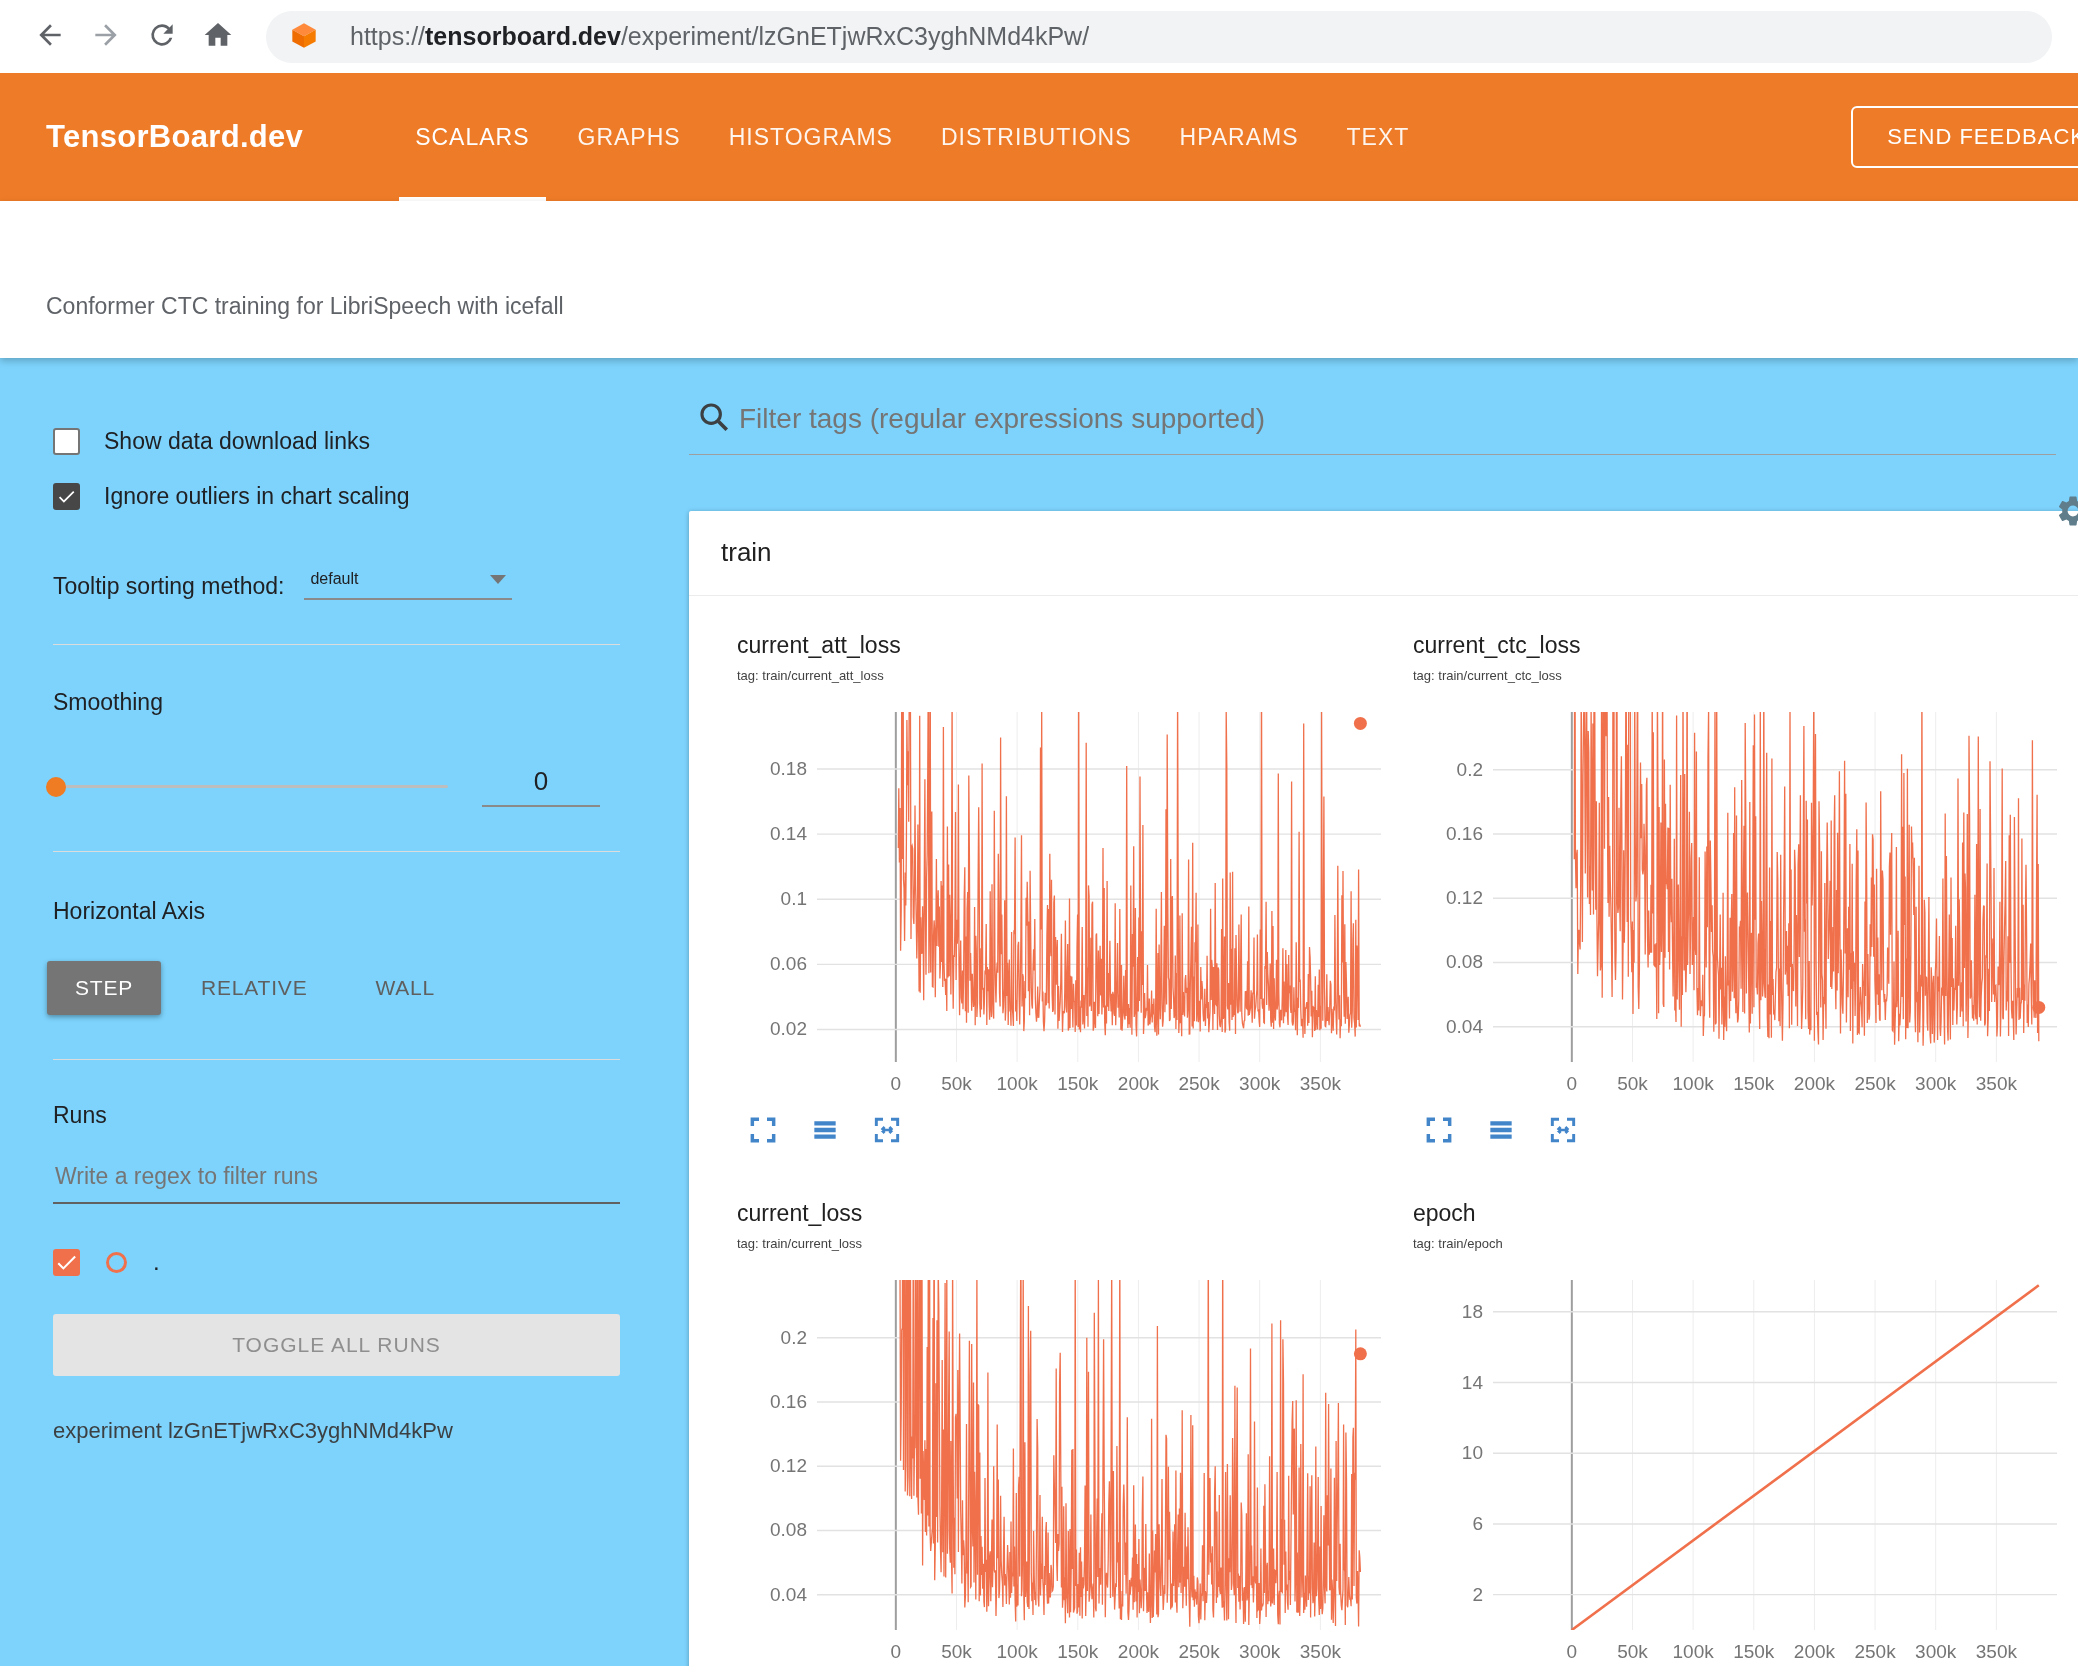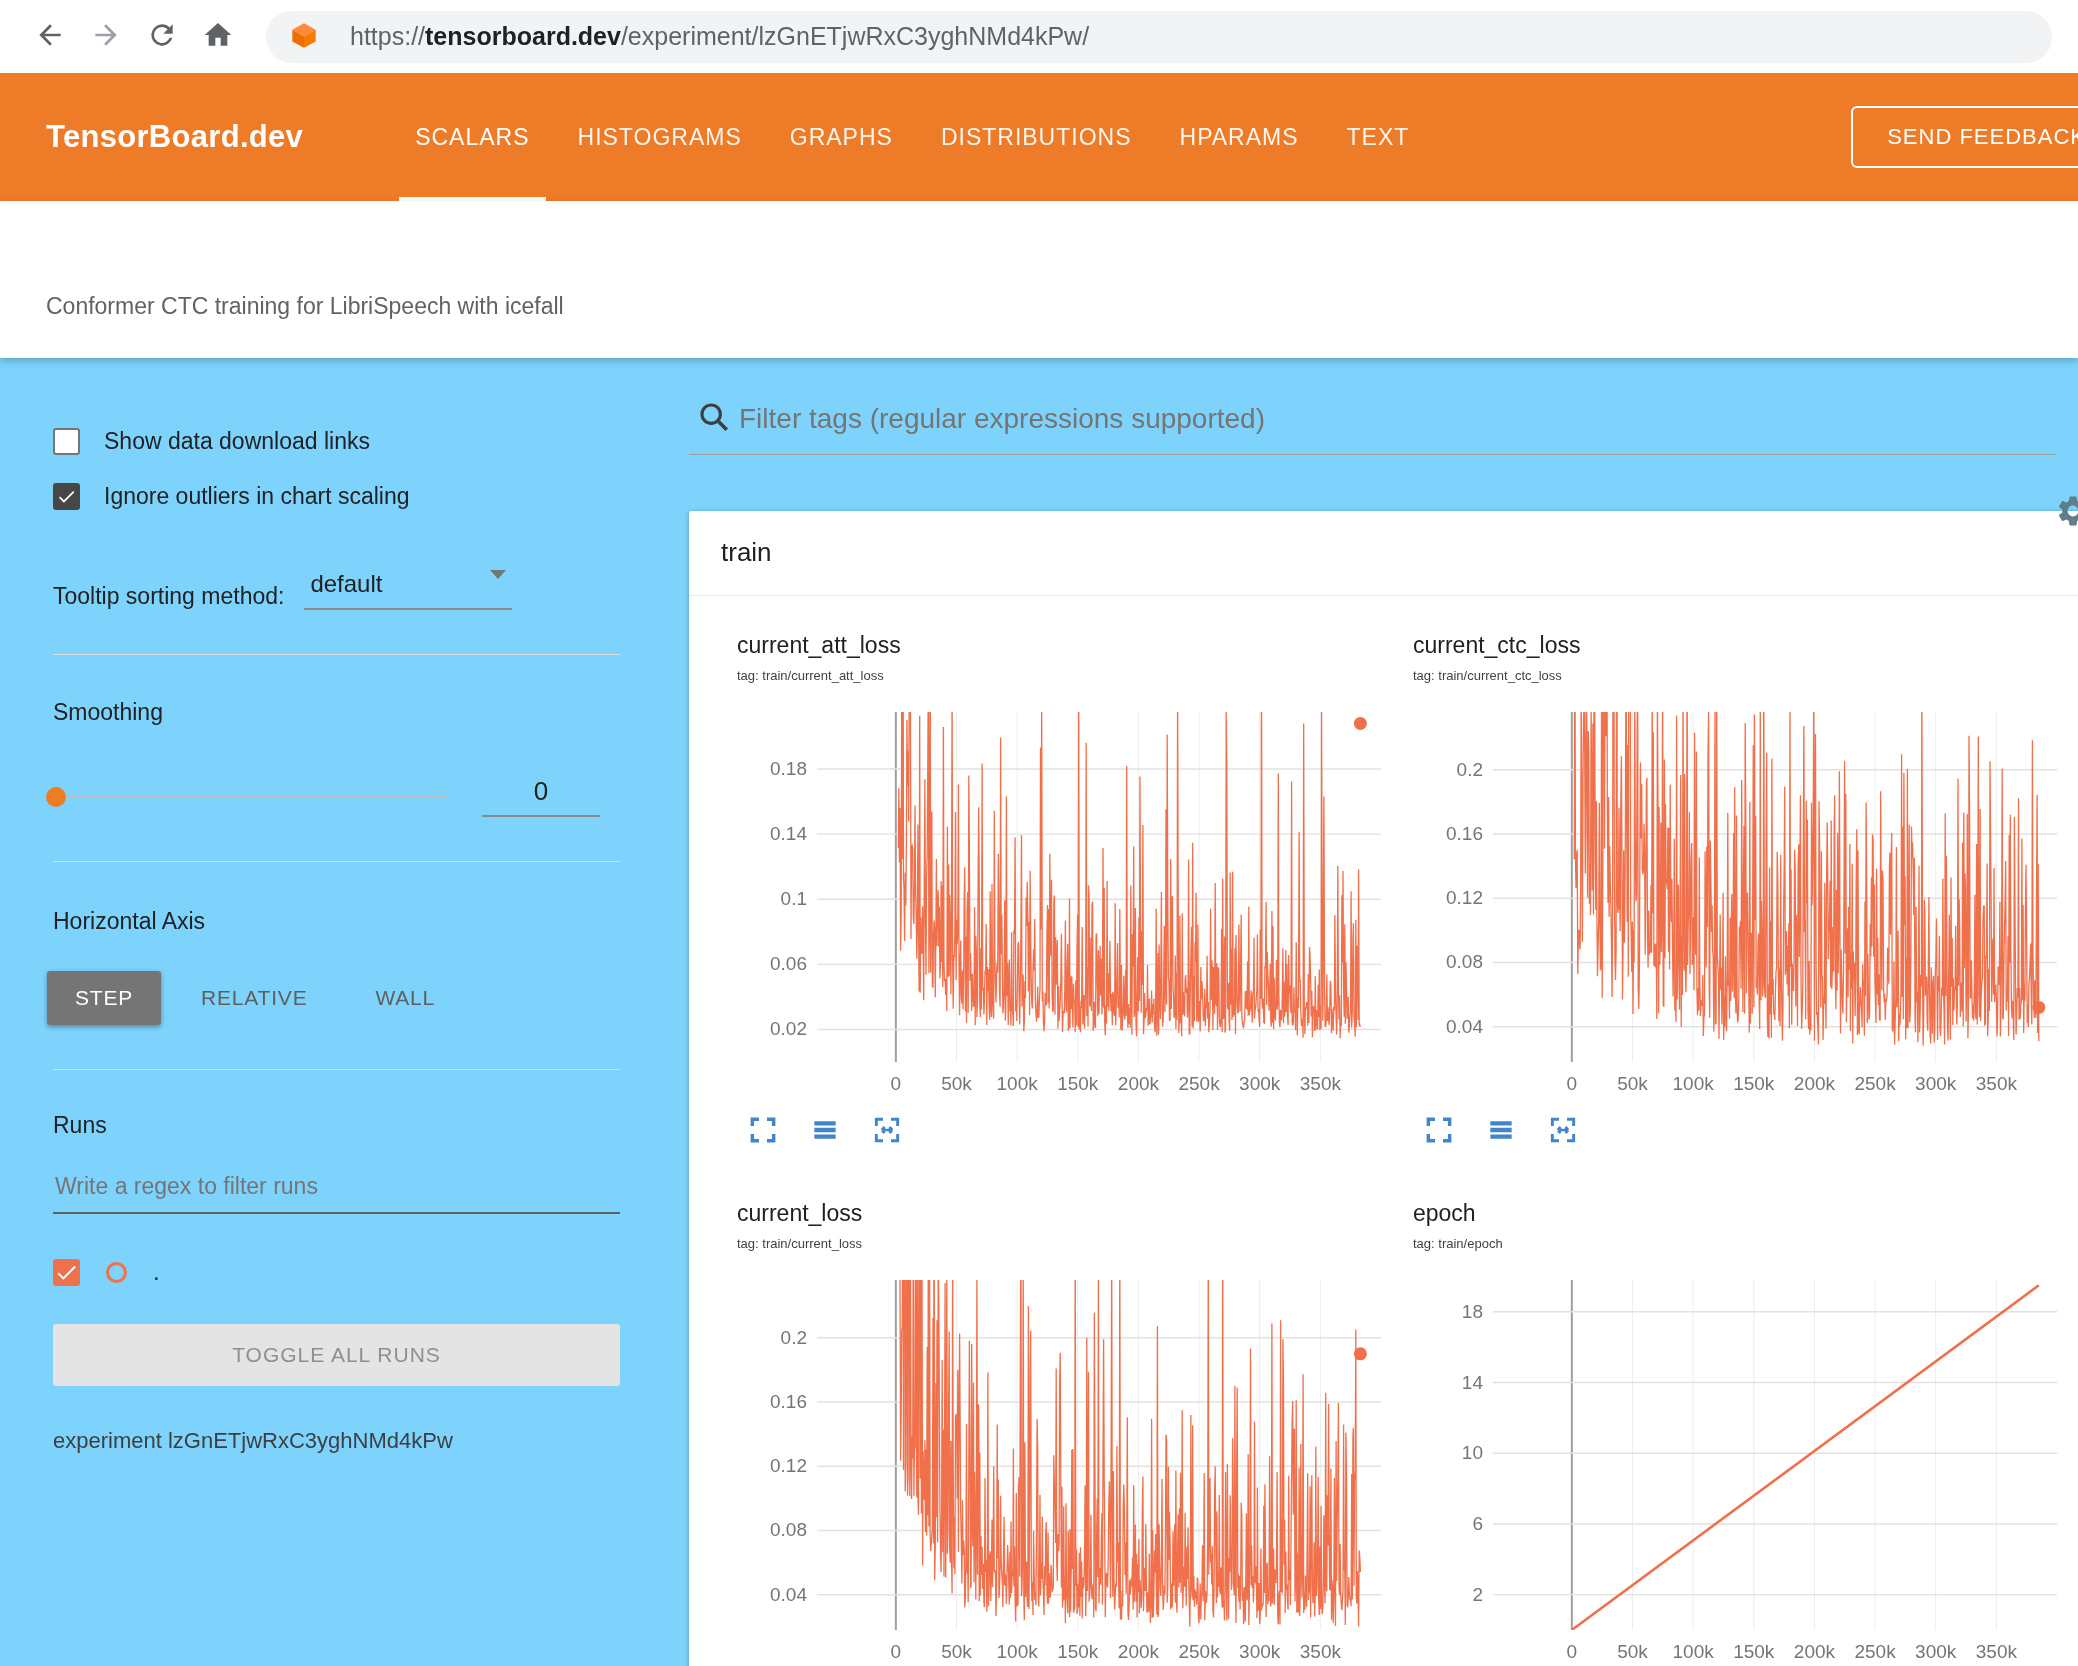--- a/index.html
+++ b/index.html
@@ -30,21 +30,21 @@
   
   .content { display:flex; height:1308px; overflow:hidden; background:#7dd3fc; }
 
   
   .sidebar { width:663px; flex-shrink:0; padding:70px 43px 0 53px; }
   .check-row { display:flex; align-items:center; gap:24px; margin-bottom:28px; font-size:23px; color:#202124; }
   .checkbox { width:27px; height:27px; border:2.5px solid #757575; border-radius:3px; background:#fff; position:relative; flex-shrink:0; cursor:pointer; }
   .checkbox.checked { background:#474747; border-color:#474747; }
   .checkbox svg, .run-checkbox svg { position:absolute; inset:1px; width:calc(100% - 2px); height:calc(100% - 2px); }
   .tooltip-row { margin-top:58px; display:flex; align-items:flex-end; gap:20px; font-size:23px; color:#202124; }
-  .select-box { width:208px; border-bottom:2px solid #8a8a8a; padding:2px 6px 10px 6px; display:flex; justify-content:space-between; font-size:24px; cursor:pointer; }
+  .select-box { width:208px; border-bottom:2px solid #8a8a8a; padding:2px 6px 10px 6px; display:flex; justify-content:space-between; align-items:center; font-size:16px; cursor:pointer; }
   .caret { width:0; height:0; border-left:8px solid transparent; border-right:8px solid transparent; border-top:9px solid #757575; margin-left:12px; }
   .divider { height:1px; background:#dcdcdc; margin-top:44px; }
   .section-label { font-size:23px; color:#202124; }
   .smoothing-label { margin-top:44px; }
   .slider-row { display:flex; align-items:center; margin-top:50px; gap:34px; }
   .slider-track { position:relative; width:395px; height:3px; background:#bdbdbd; border-radius:2px; cursor:pointer; }
   .slider-thumb { position:absolute; left:0; top:50%; transform:translate(-35%,-50%); width:20px; height:20px; border-radius:50%; background:#ef7b23; cursor:grab; }
   .slider-value { width:118px; text-align:center; font-size:26px; color:#202124; border:none; border-bottom:2px solid #8a8a8a; background:transparent; padding-bottom:8px; outline:none; font-family:inherit; }
   .axis-label { margin-top:46px; }
   .axis-row { display:flex; gap:12px; margin-top:36px; margin-left:-6px; }
@@ -113,22 +113,22 @@
       </svg>
     </span>
     <div class="url-text"><span>https://</span><span class="url-domain">tensorboard.dev</span><span>/experiment/lzGnETjwRxC3yghNMd4kPw/</span></div>
   </div>
 </div>
 
 <header class="app-header">
   <div class="brand">TensorBoard.dev</div>
   <nav class="tabs">
     <div class="tab active">SCALARS</div>
+    <div class="tab">GRAPHS</div>
     <div class="tab">HISTOGRAMS</div>
-    <div class="tab">GRAPHS</div>
     <div class="tab">DISTRIBUTIONS</div>
     <div class="tab">HPARAMS</div>
     <div class="tab">TEXT</div>
   </nav>
   <button class="feedback-btn">SEND FEEDBACK</button>
 </header>
 
 <div class="subtitle-bar">
   <span>Conformer CTC training for LibriSpeech with icefall</span>
 </div>

